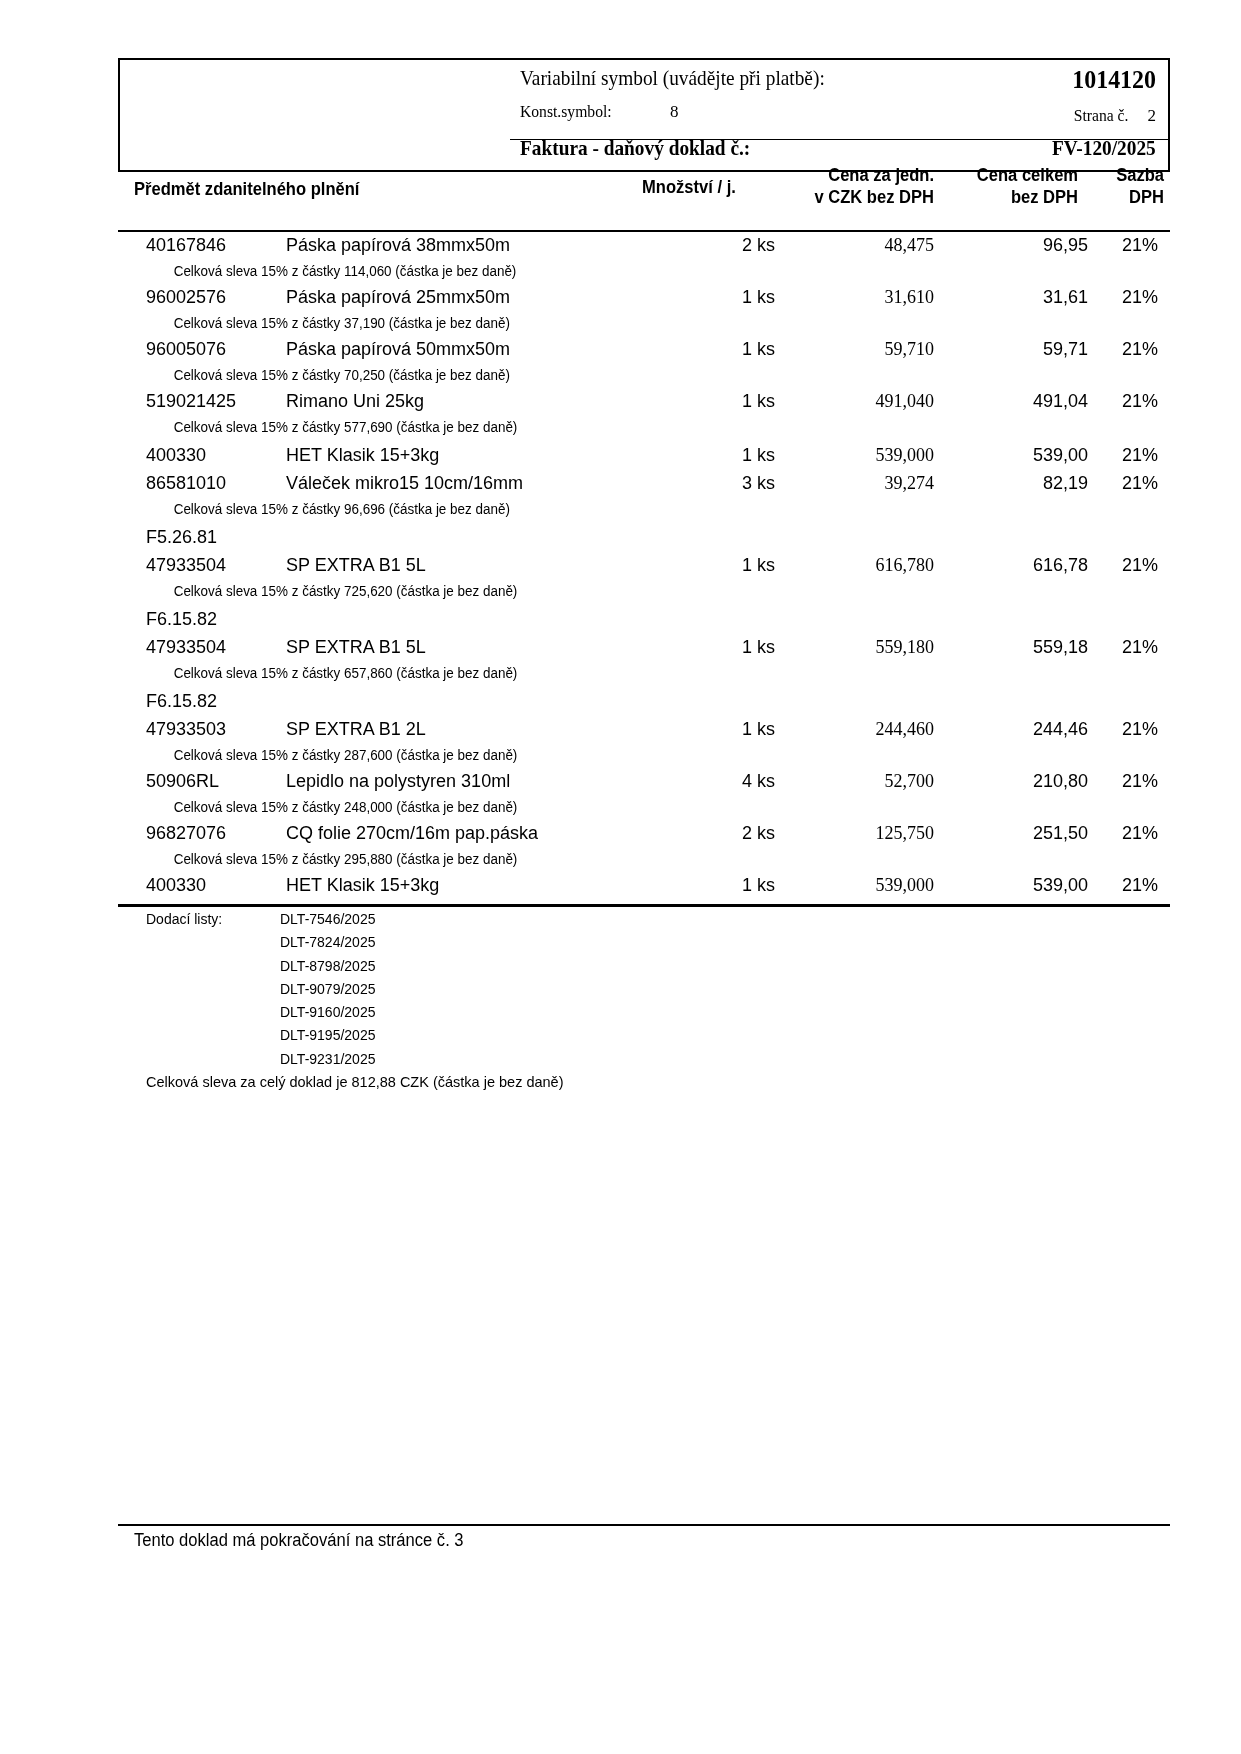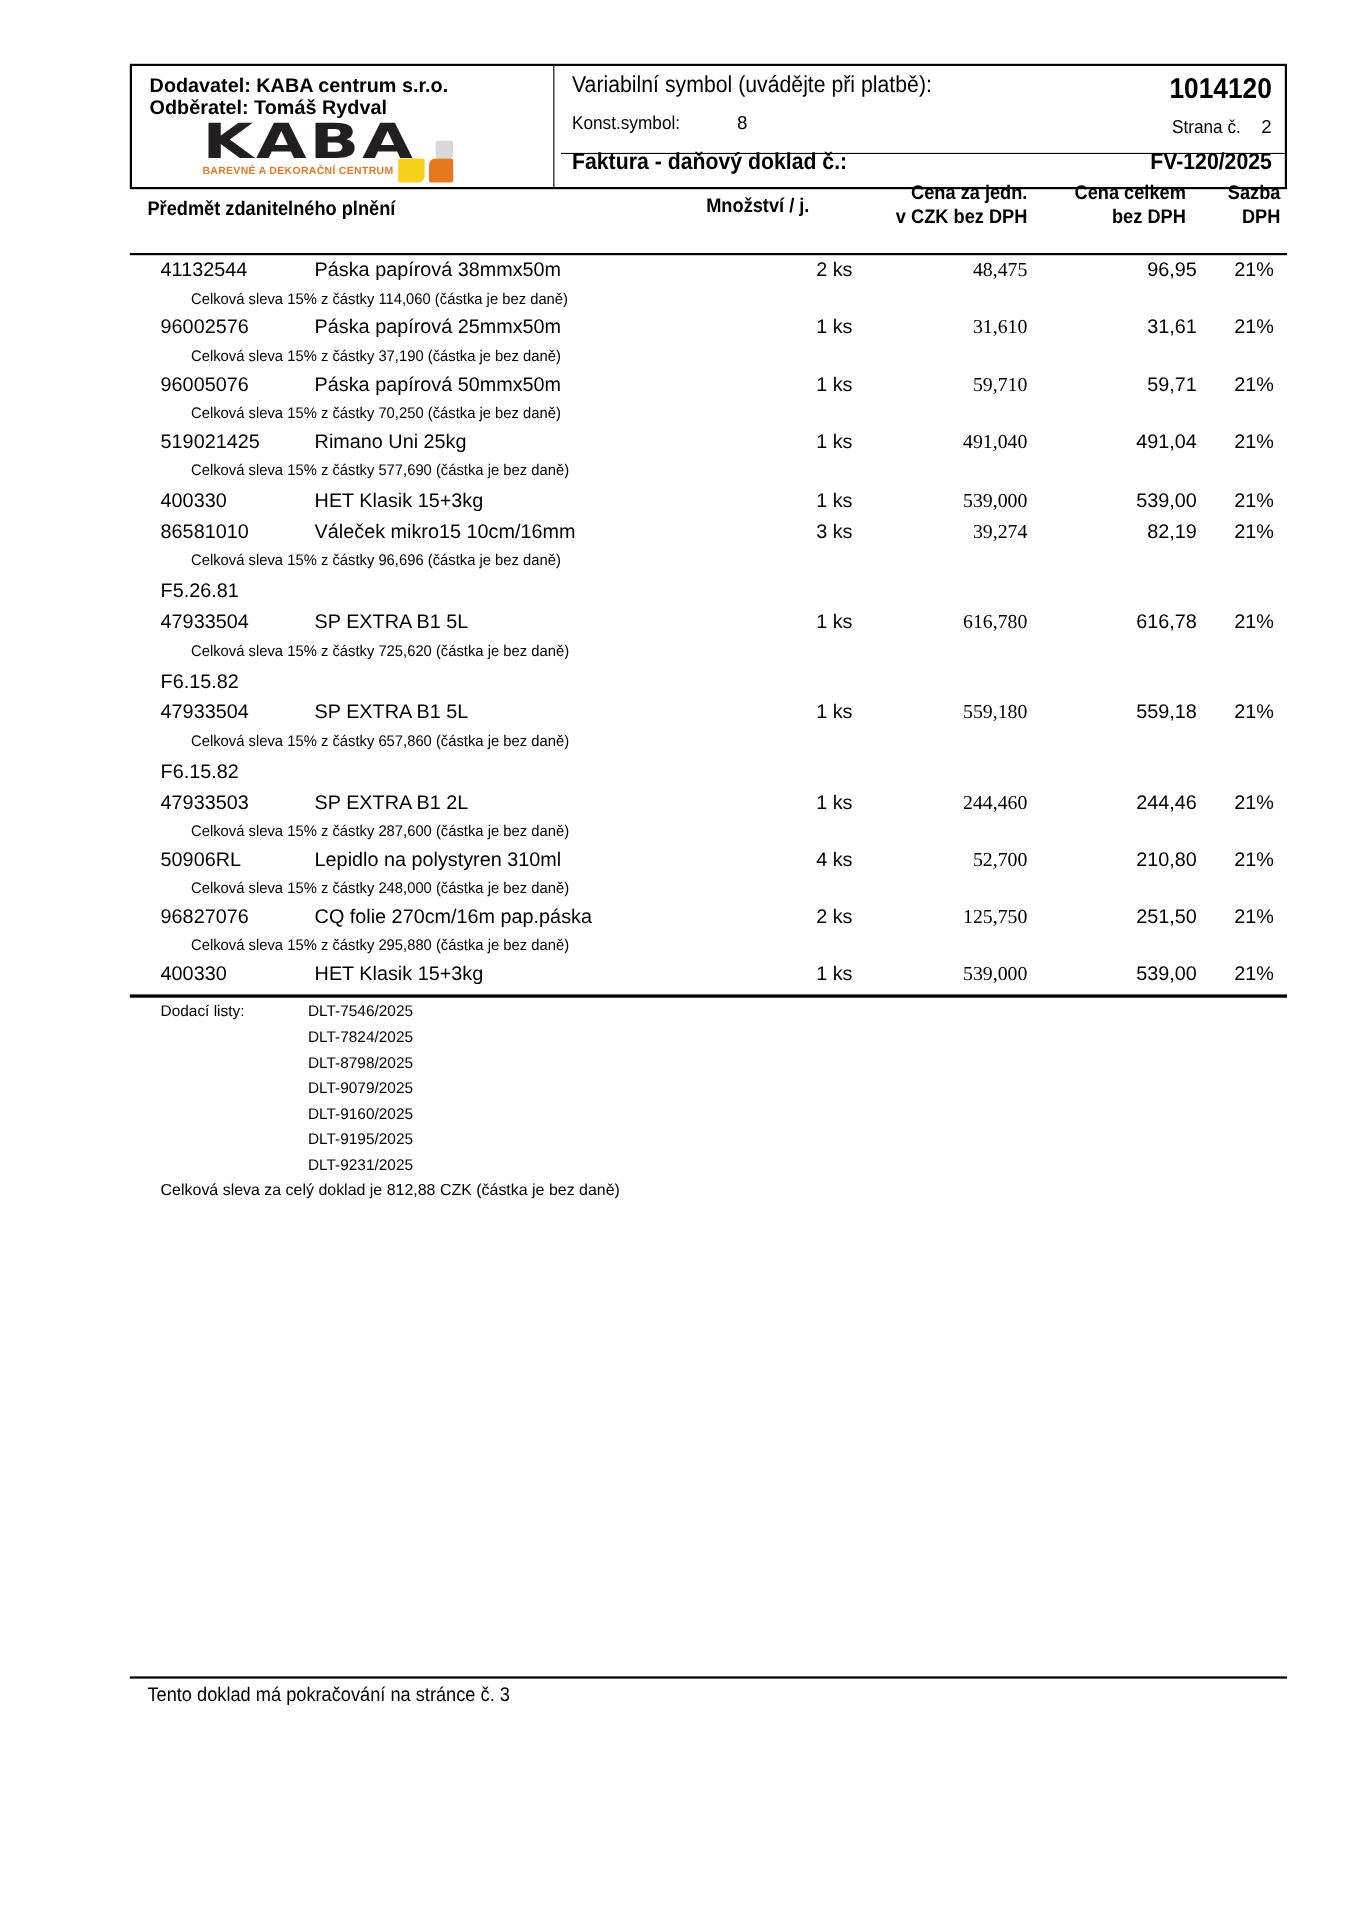--- a/index.html
+++ b/index.html
@@ -2,21 +2,21 @@
 <html><head>
   <meta charset="utf-8">
   <style>
     * { box-sizing: border-box; margin: 0; padding: 0; }
     html, body { width: 1241px; height: 1754px; background: #ffffff; }
     body { position: relative; font-family: "Liberation Sans", sans-serif; color: #000; overflow: hidden; }
 
     
     .hdr { position: absolute; left: 118px; top: 58px; width: 1052px; height: 114px; border: 2px solid #000; }
     .hdr-left { position: absolute; left: 0; top: 0; width: 384px; height: 110px; border-right: 1.5px solid #000; }
-    .hdr-right { position: absolute; left: 386px; top: 0; right: 0; height: 84px; }
+    .hdr-right { position: absolute; left: 386px; top: 0; right: 0; height: 84px; font-family: Liberation Serif, serif; }
     .hdr-right-underline { position: absolute; left: 4px; right: 0; bottom: 4px; border-bottom: 1.5px solid #000; }
     .supplier { position: absolute; left: 16px; top: 8px; font-weight: bold; font-size: 18px; line-height: 20px; }
     .customer { position: absolute; left: 16px; top: 28px; font-weight: bold; font-size: 18px; line-height: 20px; }
     .logo { position: absolute; left: 64px; top: 48px; width: 230px; height: 60px; }
     .logo-word { position: absolute; left: 0; top: 0; font-family: "DejaVu Sans", sans-serif; font-weight: bold; font-size: 44px; letter-spacing: 2px; line-height: 44px; color: #231f20; transform: scaleX(1.35); transform-origin: left top; }
     .logo-sub { position: absolute; left: 0; top: 42px; font-size: 9.5px; font-weight: bold; color: #e07c2a; letter-spacing: 0.3px; }
     .logo-sq { position: absolute; border-radius: 3px; }
     .sq-grey { left: 212px; top: 20px; width: 16px; height: 16px; background: #d9d9d9; }
     .sq-yellow { left: 178px; top: 36px; width: 24px; height: 22px; background: #f7d21c; border-radius: 2px 2px 6px 2px; }
     .sq-orange { left: 206px; top: 36px; width: 22px; height: 22px; background: #e6781e; border-radius: 6px 2px 2px 2px; }
@@ -60,31 +60,20 @@
     .dl-item { display: block; white-space: nowrap; }
     .total-disc { position: absolute; left: 146px; top: 1072px; font-size: 14.5px; line-height: 20px; white-space: nowrap; }
 
     .footer-rule { position: absolute; left: 118px; top: 1524px; width: 1052px; border-top: 2px solid #000; }
     .footer-text { position: absolute; left: 134px; top: 1528px; font-size: 18px; line-height: 24px; transform: scaleX(0.92); transform-origin: left top; white-space: nowrap; }
   </style>
 </head>
 <body>
 
 <div class="hdr">
-  <div class="hdr-left">
-    <div class="supplier">Dodavatel: KABA centrum s.r.o.</div>
-    <div class="customer">Odběratel: Tomáš Rydval</div>
-    <div class="logo">
-      <div class="logo-word">KABA</div>
-      <div class="logo-sub">BAREVNÉ A DEKORAČNÍ CENTRUM</div>
-      <div class="logo-sq sq-grey"></div>
-      <div class="logo-sq sq-yellow"></div>
-      <div class="logo-sq sq-orange"></div>
-    </div>
-  </div>
   <div class="hdr-right">
     <div class="vs-label">Variabilní symbol (uvádějte při platbě):</div>
     <div class="vs-value">1014120</div>
     <div class="ks-label">Konst.symbol:</div>
     <div class="ks-value">8</div>
     <div class="page-label">Strana č.</div>
     <div class="page-value">2</div>
     <div class="doc-label">Faktura - daňový doklad č.:</div>
     <div class="doc-value">FV-120/2025</div>
     <div class="hdr-right-underline"></div>
@@ -105,21 +94,21 @@
   <div class="h h-vat">
     <div>Sazba</div>
     <div>DPH</div>
   </div>
 </div>
 <div class="rule-thick" style="top:230px;"></div>
 
 <div class="items">
 
   <div class="row">
-    <span class="code">41132544</span>
+    <span class="code">40167846</span>
     <span class="name">Páska papírová 38mmx50m</span>
     <span class="qty">2 ks</span>
     <span class="unit">48,475</span>
     <span class="total">96,95</span>
     <span class="vat">21%</span>
   </div>
   <div class="disc">Celková sleva 15% z částky 114,060 (částka je bez daně)</div>
 
   <div class="row">
     <span class="code">96002576</span>

